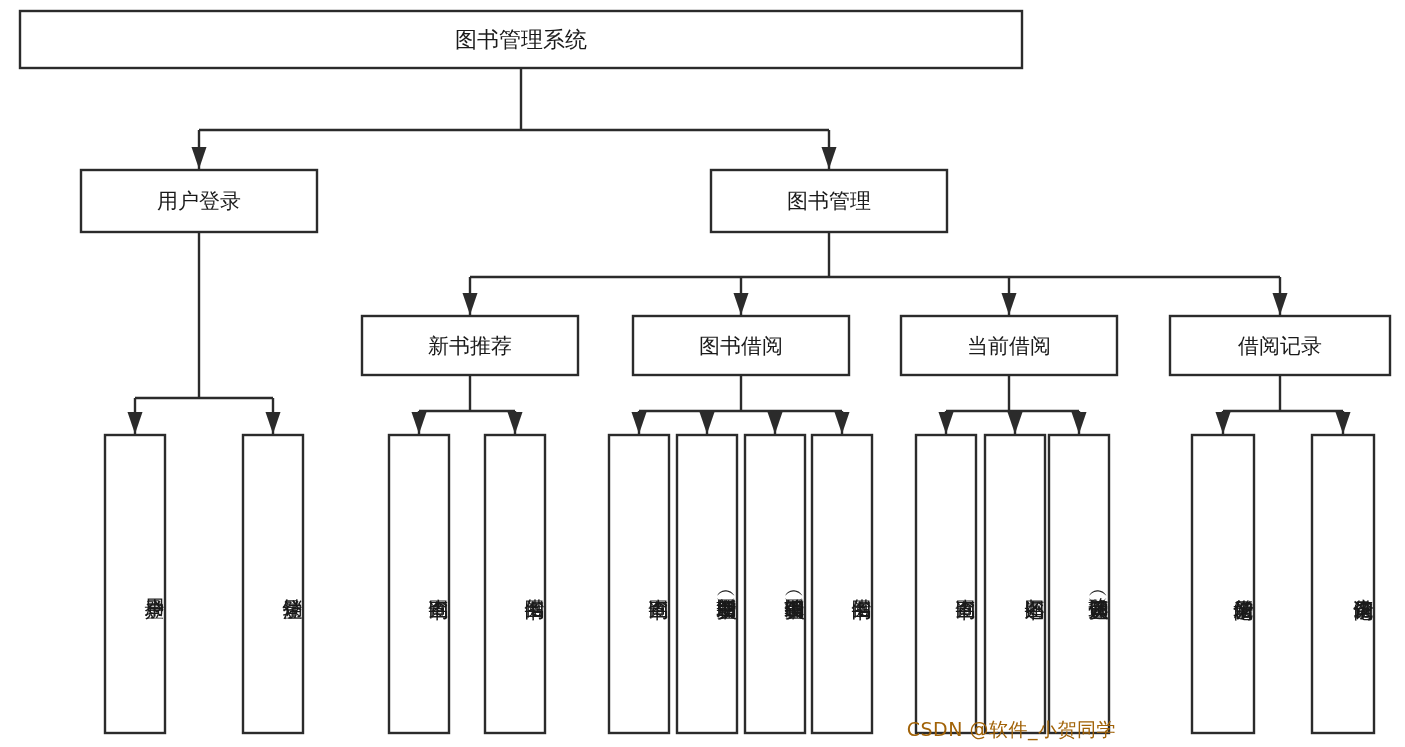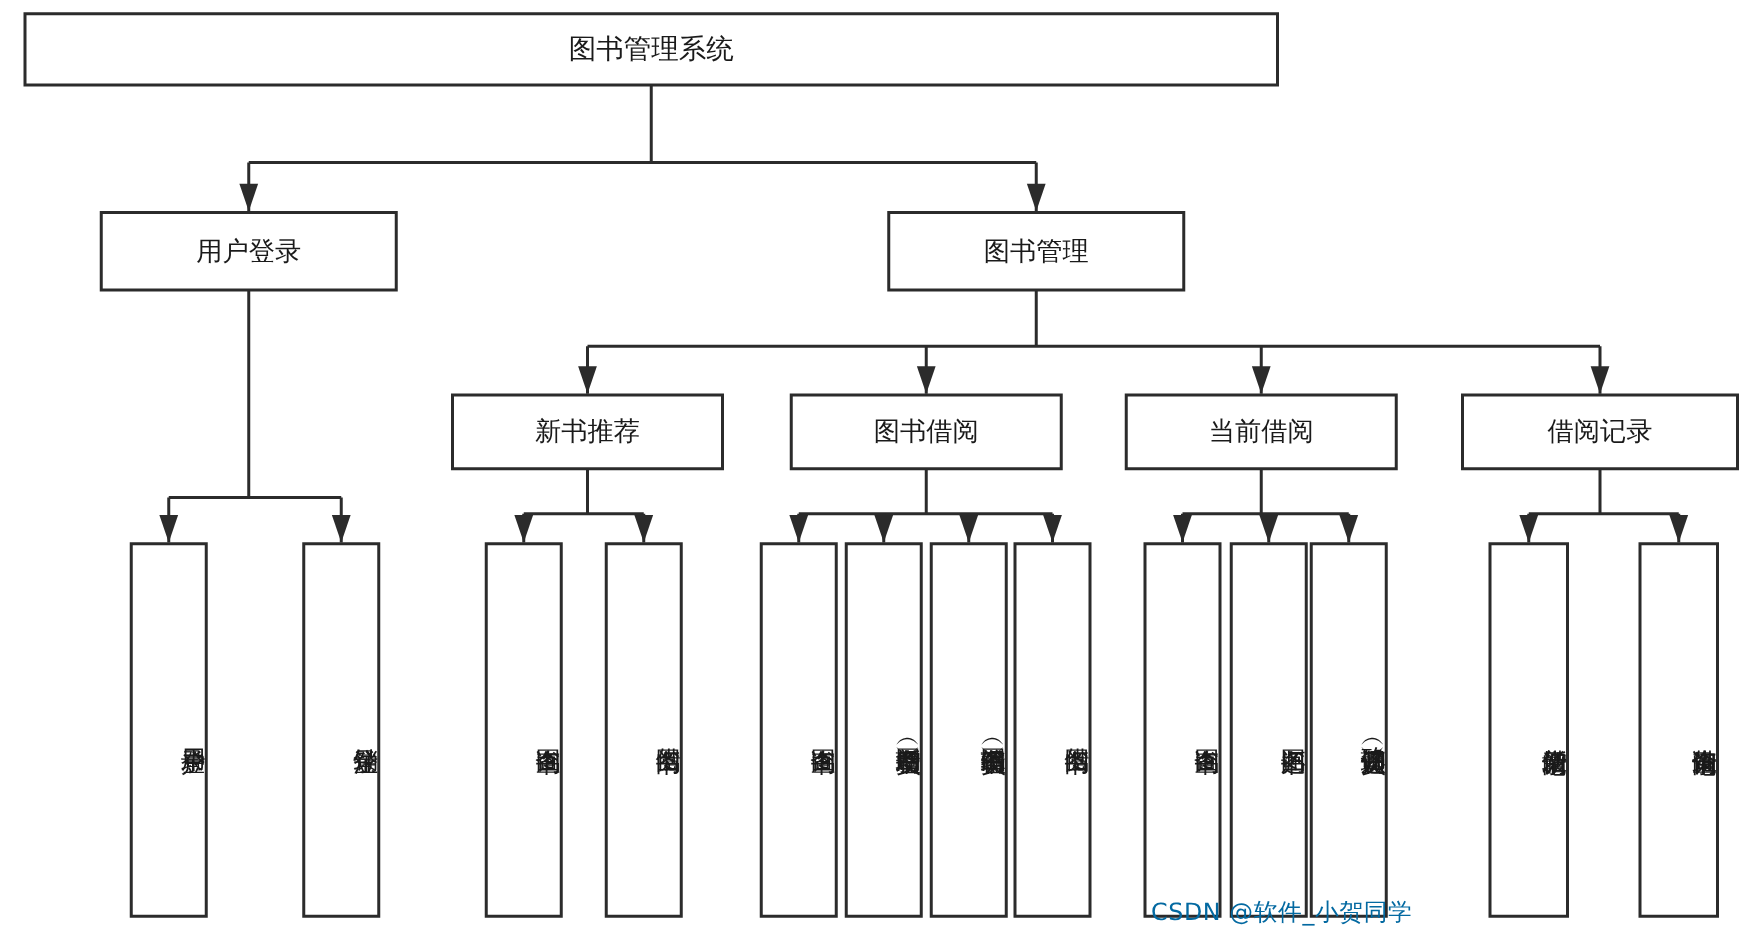--- a/index.html
+++ b/index.html
@@ -10,21 +10,20 @@
   body {
     width: 1405px;
     height: 747px;
     font-family: "DejaVu Sans", "Liberation Sans", sans-serif;
     overflow: hidden;
   }
   #diagram-root {
     position: relative;
     width: 1124px;
     height: 747px;
-    padding-left: 14px;
   }
   svg#flow {
     position: absolute;
     left: 0;
     top: 0;
     width: 1405px;
     height: 747px;
     display: block;
   }
   .node-box {
@@ -70,21 +69,21 @@
     align-items: flex-start;
     justify-content: center;
     pointer-events: none;
   }
   .watermark {
     position: absolute;
     right: 8px;
     bottom: 4px;
     font-family: "DejaVu Sans", "Liberation Sans", sans-serif;
     font-size: 19px;
-    color: #0369a1;
+    color: #a16207;
     white-space: nowrap;
     letter-spacing: 0.5px;
     text-align: right;
   }
 </style>
 </head>
 <body>
 
 <div id="diagram-root">
 

